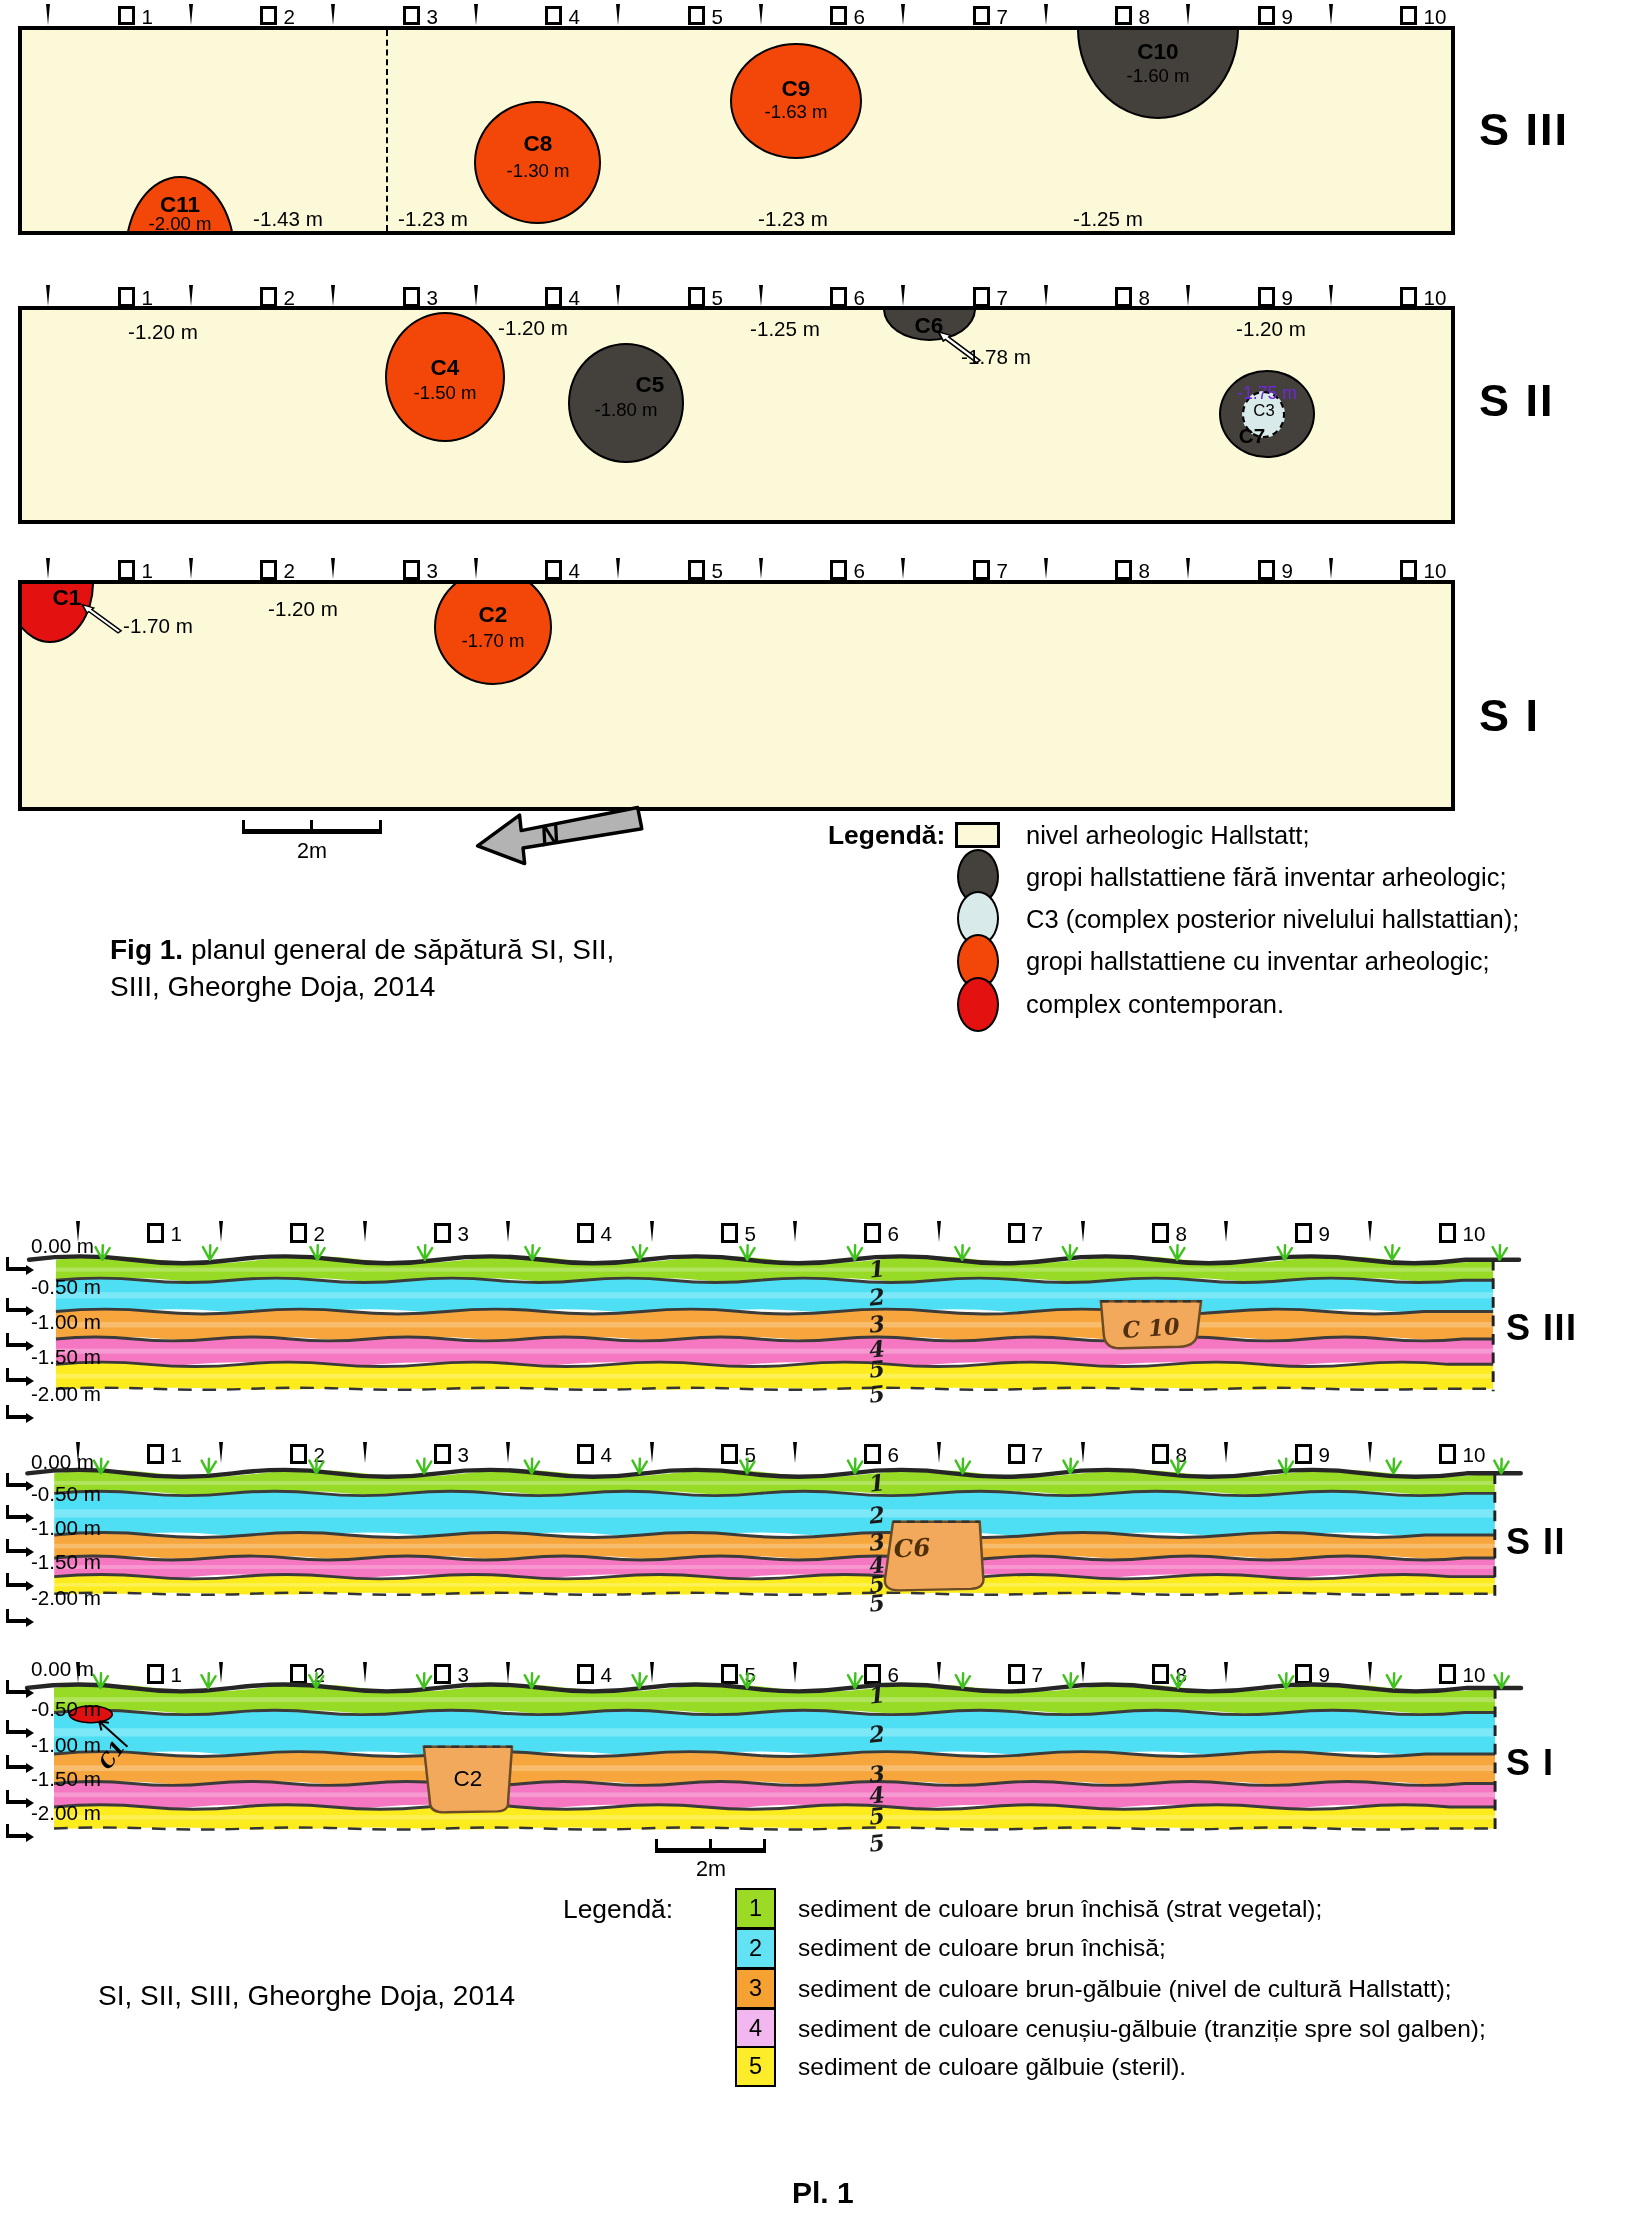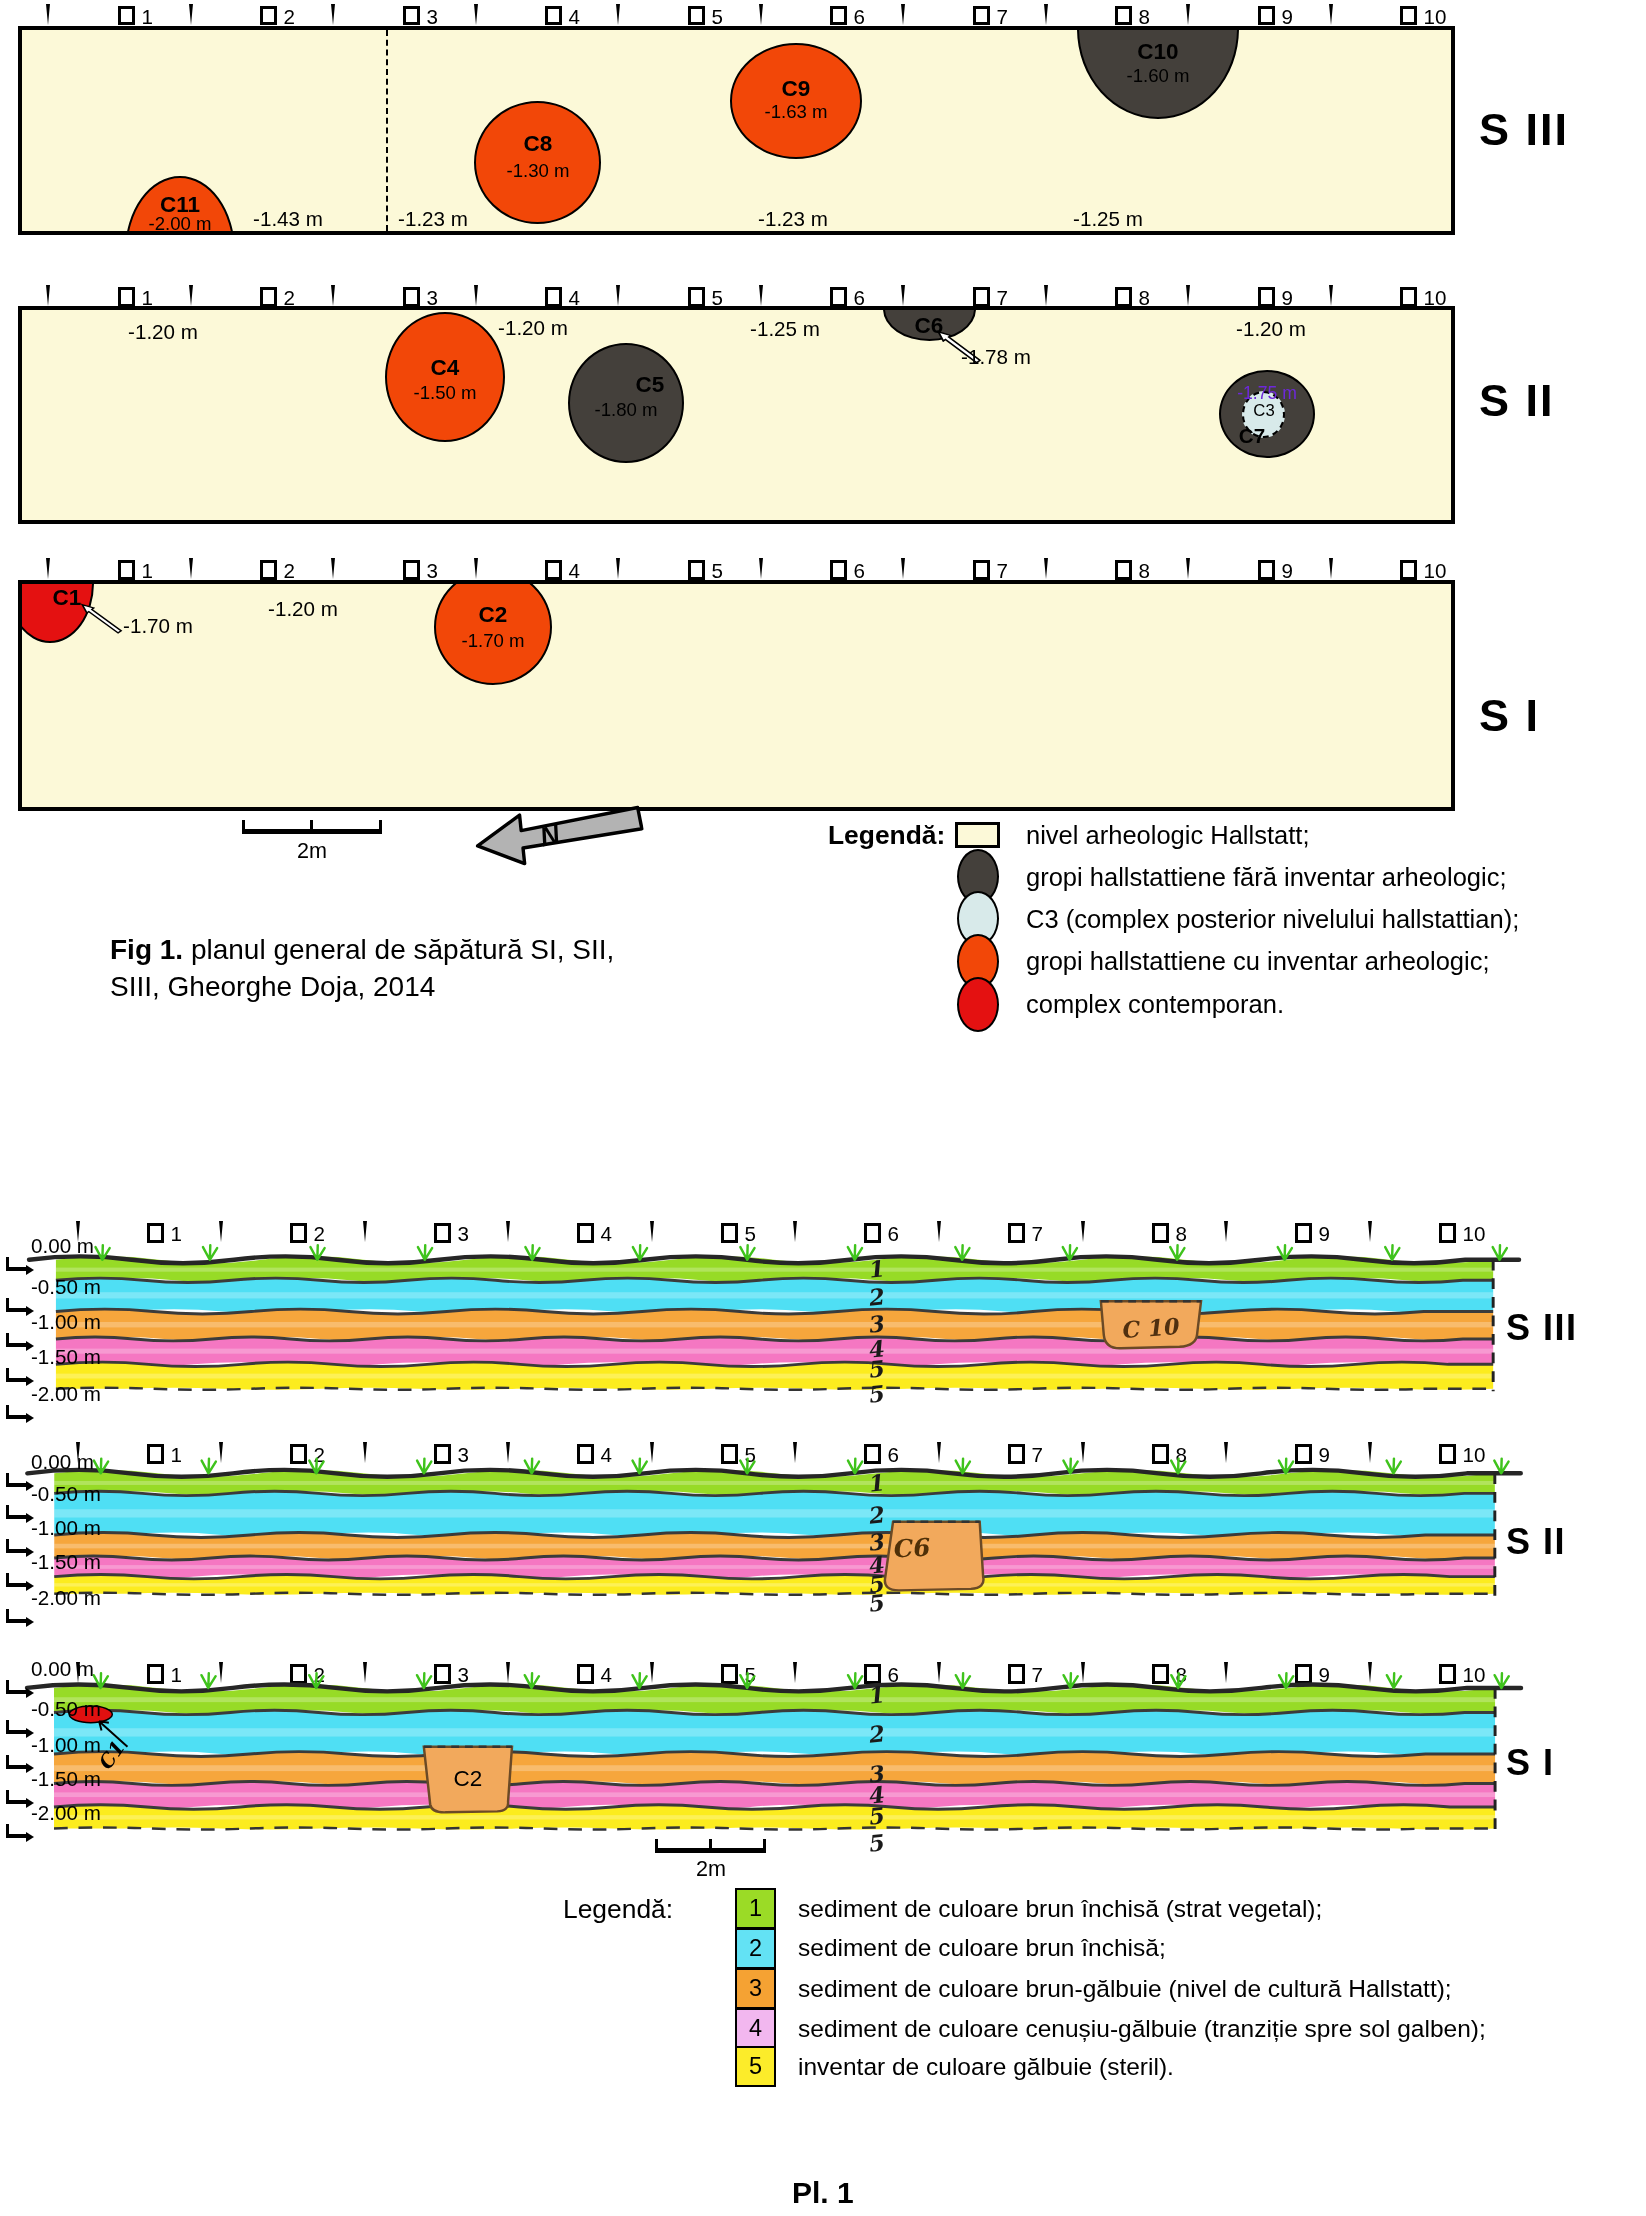--- a/index.html
+++ b/index.html
@@ -587,33 +587,34 @@
 
 <div class="sbar" style="left:655px;top:1838px;width:111px">
   <span class="tk" style="left:0"></span>
     <span class="tk" style="left:54px"></span>
     <span class="tk" style="right:0"></span>
   <span class="ln"></span>
 </div>
 <div class="ctr" style="left:711px;top:1869px;font-size:21.6px">2m</div>
 
 <div class="cap" style="left:98px;top:1978px;font-size:28px">
+  <div> SI, SII, SIII, Gheorghe Doja, 2014</div>
 </div>
 
 <div class="lg2" style="left:563px;top:1909px;font-size:26.4px">Legendă:</div>
 <div class="sw2" style="left: 735px; top: 1888px; background: rgb(155, 219, 38);"><span>1</span></div>
 <div class="sw2" style="left: 735px; top: 1928px; background: rgb(99, 226, 244);"><span>2</span></div>
 <div class="sw2" style="left: 735px; top: 1968px; background: rgb(245, 162, 51);"><span>3</span></div>
 <div class="sw2" style="left: 735px; top: 2008px; background: rgb(242, 183, 239);"><span>4</span></div>
 <div class="sw2" style="left: 735px; top: 2046px; background: rgb(252, 236, 42);"><span>5</span></div>
 <div class="lg2" style="left:798px;top:1909px">sediment de culoare brun închisă (strat vegetal);</div>
 <div class="lg2" style="left:798px;top:1948px">sediment de culoare brun închisă;</div>
 <div class="lg2" style="left:798px;top:1989px">sediment de culoare brun-gălbuie (nivel de cultură Hallstatt);</div>
 <div class="lg2" style="left:798px;top:2029px">sediment de culoare cenușiu-gălbuie (tranziție spre sol galben);</div>
-<div class="lg2" style="left:798px;top:2067px">inventar de culoare gălbuie (steril).</div>
+<div class="lg2" style="left:798px;top:2067px">sediment de culoare gălbuie (steril).</div>
 
 <div class="abs" style="left:792px;top:2176px;font-size:30px;font-weight:bold">Pl. 1</div>
 
 <div class="dlbl" style="left: 31px; top: 1246px;">0.00 m</div>
 <div class="hook" style="left: 5.9px; top: 1257px;">
     <i class="s"></i>
     <i class="b"></i>
     <i class="a"></i>
   </div>
 <div class="dlbl" style="left: 31px; top: 1287px;">-0.50 m</div>

